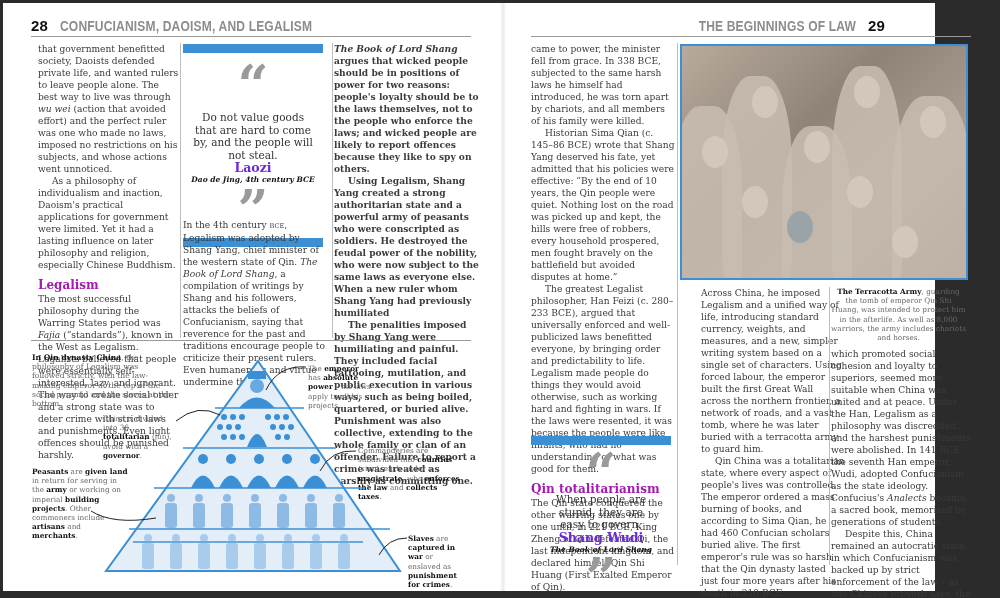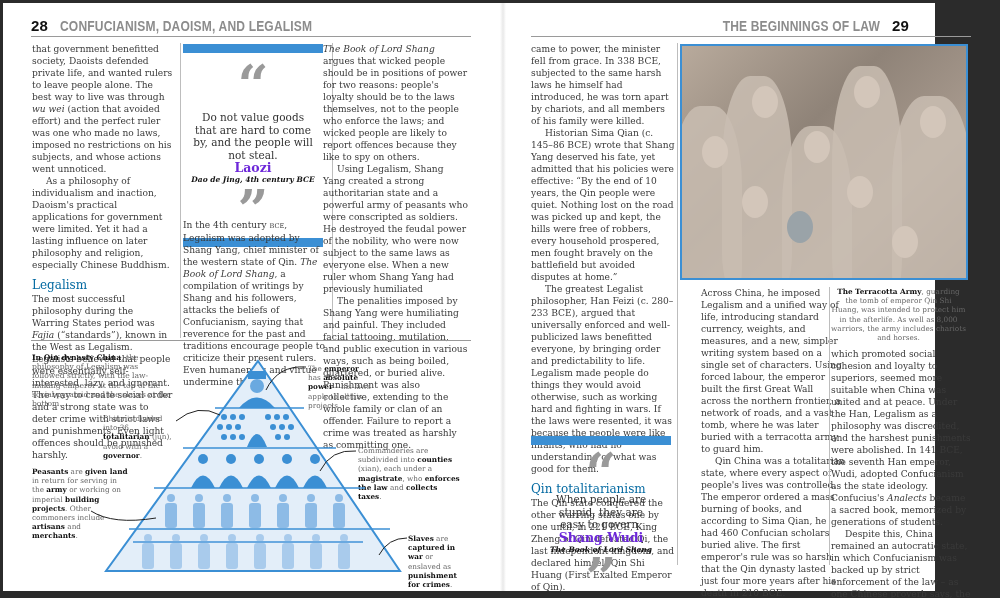--- a/index.html
+++ b/index.html
@@ -9,21 +9,21 @@
   .header{position:absolute;top:14px;font-family:"Liberation Sans",sans-serif;font-weight:bold;font-size:14px;letter-spacing:0.2px;white-space:nowrap;}
   .header .num{color:#111;font-size:15px;}
   .header .title{color:#8c8c8c;transform:scaleX(0.86);display:inline-block;transform-origin:left;}
   .hdr-left{left:28px;}
   .hdr-right{right:12px;text-align:right;}
   .hdr-right .title{transform-origin:right;}
   .rule{position:absolute;top:33px;height:1px;background:#9a9a9a;}
   .col{position:absolute;font-size:9.1px;line-height:12.0px;color:#3a3a3a;}
   .col p{margin:0;}
   .col p.ind{text-indent:14px;}
-  .col h3{font-size:12px;margin:8px 0 2px 0;color:#0369a1;font-weight:normal;}
+  .col h3{font-size:12px;margin:8px 0 2px 0;color:#a21caf;font-weight:bold;}
   .vline{position:absolute;width:1px;background:#bdbdbd;}
   .quote{position:absolute;text-align:center;}
   .qbar{height:9px;background:#3b8fd4;}
   .qmark{font-family:"DejaVu Serif",serif;font-size:54px;color:#9a9a9a;font-weight:bold;line-height:40px;height:36px;}
   .qtext{font-size:10.5px;line-height:12.5px;color:#333;}
   .qauthor{font-size:12.5px;font-weight:bold;color:#6d28d9;line-height:14px;}
   .qsrc{font-size:7.5px;font-weight:bold;font-style:italic;color:#111;}
   .cap{position:absolute;font-size:7.3px;line-height:9.2px;color:#666;}
   .cap b{color:#111;}
   .photo{position:absolute;left:677px;top:41px;width:284px;height:232px;border:2px solid #3b8fd4;background:linear-gradient(135deg,#b8aa9c,#8f8378 40%,#a89a8e 70%,#7d7066);overflow:hidden;}
@@ -36,29 +36,29 @@
 <body>
 
 <div class="spread">
 
   <div class="header hdr-left">
     <span class="num">28</span>
     &nbsp;&nbsp;<span class="title">CONFUCIANISM, DAOISM, AND LEGALISM</span>
   </div>
   <div class="rule" style="left:28px;width:440px;"></div>
 
-  <div class="header hdr-right" style="right:26px;">
+  <div class="header hdr-right" style="right:50px;">
     <span class="title">THE BEGINNINGS OF LAW</span>
     &nbsp;&nbsp;<span class="num">29</span>
   </div>
   <div class="rule" style="left:528px;width:440px;"></div>
 
   <div class="gutter"></div>
 
-  <div class="col" style="left:29px;top:40px;width:141px;">
+  <div class="col" style="left:35px;top:40px;width:141px;">
     <p><span>that government benefitted society, Daoists defended private life, and wanted rulers to leave people alone. The best way to live was through </span><i>wu wei</i><span> (action that avoided effort) and the perfect ruler was one who made no laws, imposed no restrictions on his subjects, and whose actions went unnoticed.</span></p>
     <p class="ind">As a philosophy of individualism and inaction, Daoism's practical applications for government were limited. Yet it had a lasting influence on later philosophy and religion, especially Chinese Buddhism.</p>
     <h3>Legalism</h3>
     <p><span>The most successful philosophy during the Warring States period was </span><i>Fajia</i><span> (“standards”), known in the West as Legalism. Legalists believed that people were essentially self-interested, lazy, and ignorant. The way to create social order and a strong state was to deter crime with strict laws and punishments. Even light offences should be punished harshly.</span></p>
   </div>
 
   <div class="vline" style="left:177px;top:40px;height:295px;"></div>
 
   <div class="quote" style="left:180px;top:41px;width:140px;">
     <div class="qbar"></div>
@@ -69,21 +69,21 @@
     <div class="qmark" style="margin-top:6px;">”</div>
     <div class="qbar" style="margin-top:12px;"></div>
   </div>
 
   <div class="col" style="left:180px;top:216px;width:145px;">
     <p><span>In the 4th century </span><span class="sc">BCE</span><span>, Legalism was adopted by Shang Yang, chief minister of the western state of Qin. </span><i>The Book of Lord Shang</i><span>, a compilation of writings by Shang and his followers, attacks the beliefs of Confucianism, saying that reverence for the past and traditions encourage people to criticize their present rulers. Even humaneness and virtue undermine the law.</span></p>
   </div>
 
   <div class="vline" style="left:329px;top:40px;height:295px;"></div>
 
-  <div class="col" style="left:320px;top:40px;width:145px;">
+  <div class="col" style="left:331px;top:40px;width:145px;font-weight:bold;">
     <p><i>The Book of Lord Shang</i><span> argues that wicked people should be in positions of power for two reasons: people's loyalty should be to the laws themselves, not to the people who enforce the laws; and wicked people are likely to report offences because they like to spy on others.</span></p>
     <p class="ind">Using Legalism, Shang Yang created a strong authoritarian state and a powerful army of peasants who were conscripted as soldiers. He destroyed the feudal power of the nobility, who were now subject to the same laws as everyone else. When a new ruler whom Shang Yang had previously humiliated</p>
     <p class="ind">The penalities imposed by Shang Yang were humiliating and painful. They included facial tattooing, mutilation, and public execution in various ways, such as being boiled, quartered, or buried alive. Punishment was also collective, extending to the whole family or clan of an offender. Failure to report a crime was treated as harshly as committing one.</p>
   </div>
 
   <div class="rule" style="left:28px;top:337px;width:440px;"></div>
 
   <div class="cap" style="left:29px;top:350px;width:140px;font-size:7.6px;line-height:9.2px;">
     <b>In Qin dynasty China</b><span>, the philosophy of Legalism was followed strictly, with the law-making emperor at the top of the social pyramid and the slaves at the bottom.</span>
   </div>

